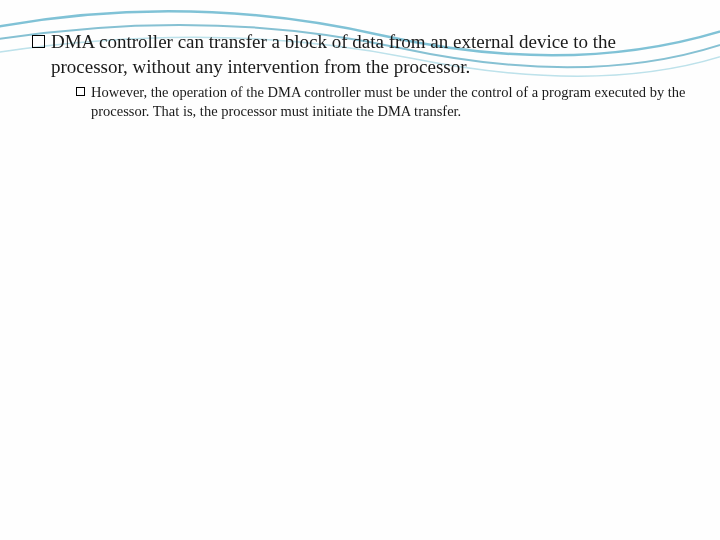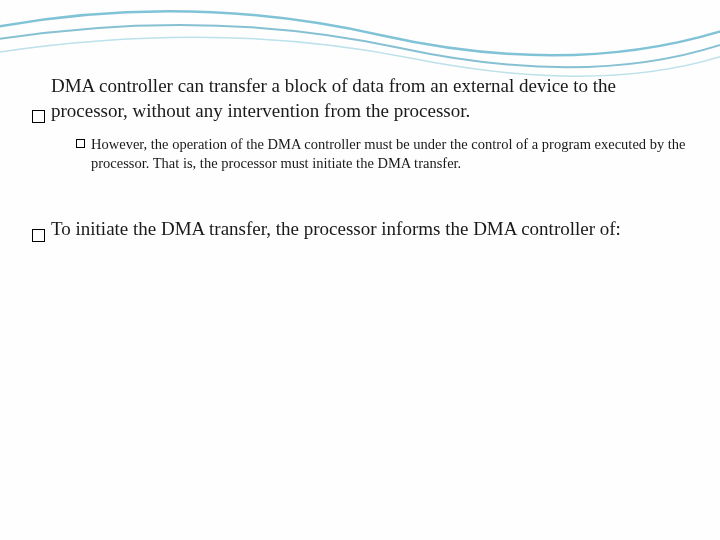--- a/index.html
+++ b/index.html
@@ -26,43 +26,42 @@
     .title {
       font-size: 38px;
       font-weight: normal;
       color: #1a1a1a;
       letter-spacing: -0.5px;
       margin-bottom: 32px;
       font-family: 'Palatino Linotype', Georgia, serif;
     }
     .bullet-main {
       display: flex;
-      align-items: flex-end;
+      align-items: flex-start;
       margin-bottom: 4px;
       padding-left: 4px;
-      margin-top: 44px;
     }
     .bullet-box {
       display: inline-block;
       width: 13px;
       height: 13px;
       border: 1.5px solid #000;
       margin-right: 6px;
       margin-top: 5px;
       flex-shrink: 0;
     }
     .bullet-main-text {
       font-size: 19px;
       line-height: 1.3;
       color: #1a1a1a;
       font-family: 'Palatino Linotype', Georgia, serif;
     }
     .sub-list {
       padding-left: 48px;
-      margin-top: 12px;
+      margin-top: 4px;
       margin-bottom: 8px;
     }
     .bullet-sub {
       display: flex;
       align-items: flex-start;
       margin-bottom: 1px;
     }
     .bullet-box-small {
       display: inline-block;
       width: 9px;
@@ -94,18 +93,14 @@
     <span class="bullet-box"></span>
     <span class="bullet-main-text">DMA controller can transfer a block of data from an external device to the processor, without any intervention from the processor.</span>
   </div>
   <div class="sub-list">
     <div class="bullet-sub">
       <span class="bullet-box-small"></span>
       <span class="bullet-sub-text">However, the operation of the DMA controller must be under the control of a program executed by the processor. That is, the processor must initiate the DMA transfer.</span>
     </div>
   </div>
 
-  <div class="bullet-main">
-    <span class="bullet-box"></span>
-    <span class="bullet-main-text">To initiate the DMA transfer, the processor informs the DMA controller of:</span>
-  </div>
 
 </div>
 
 </body></html>

